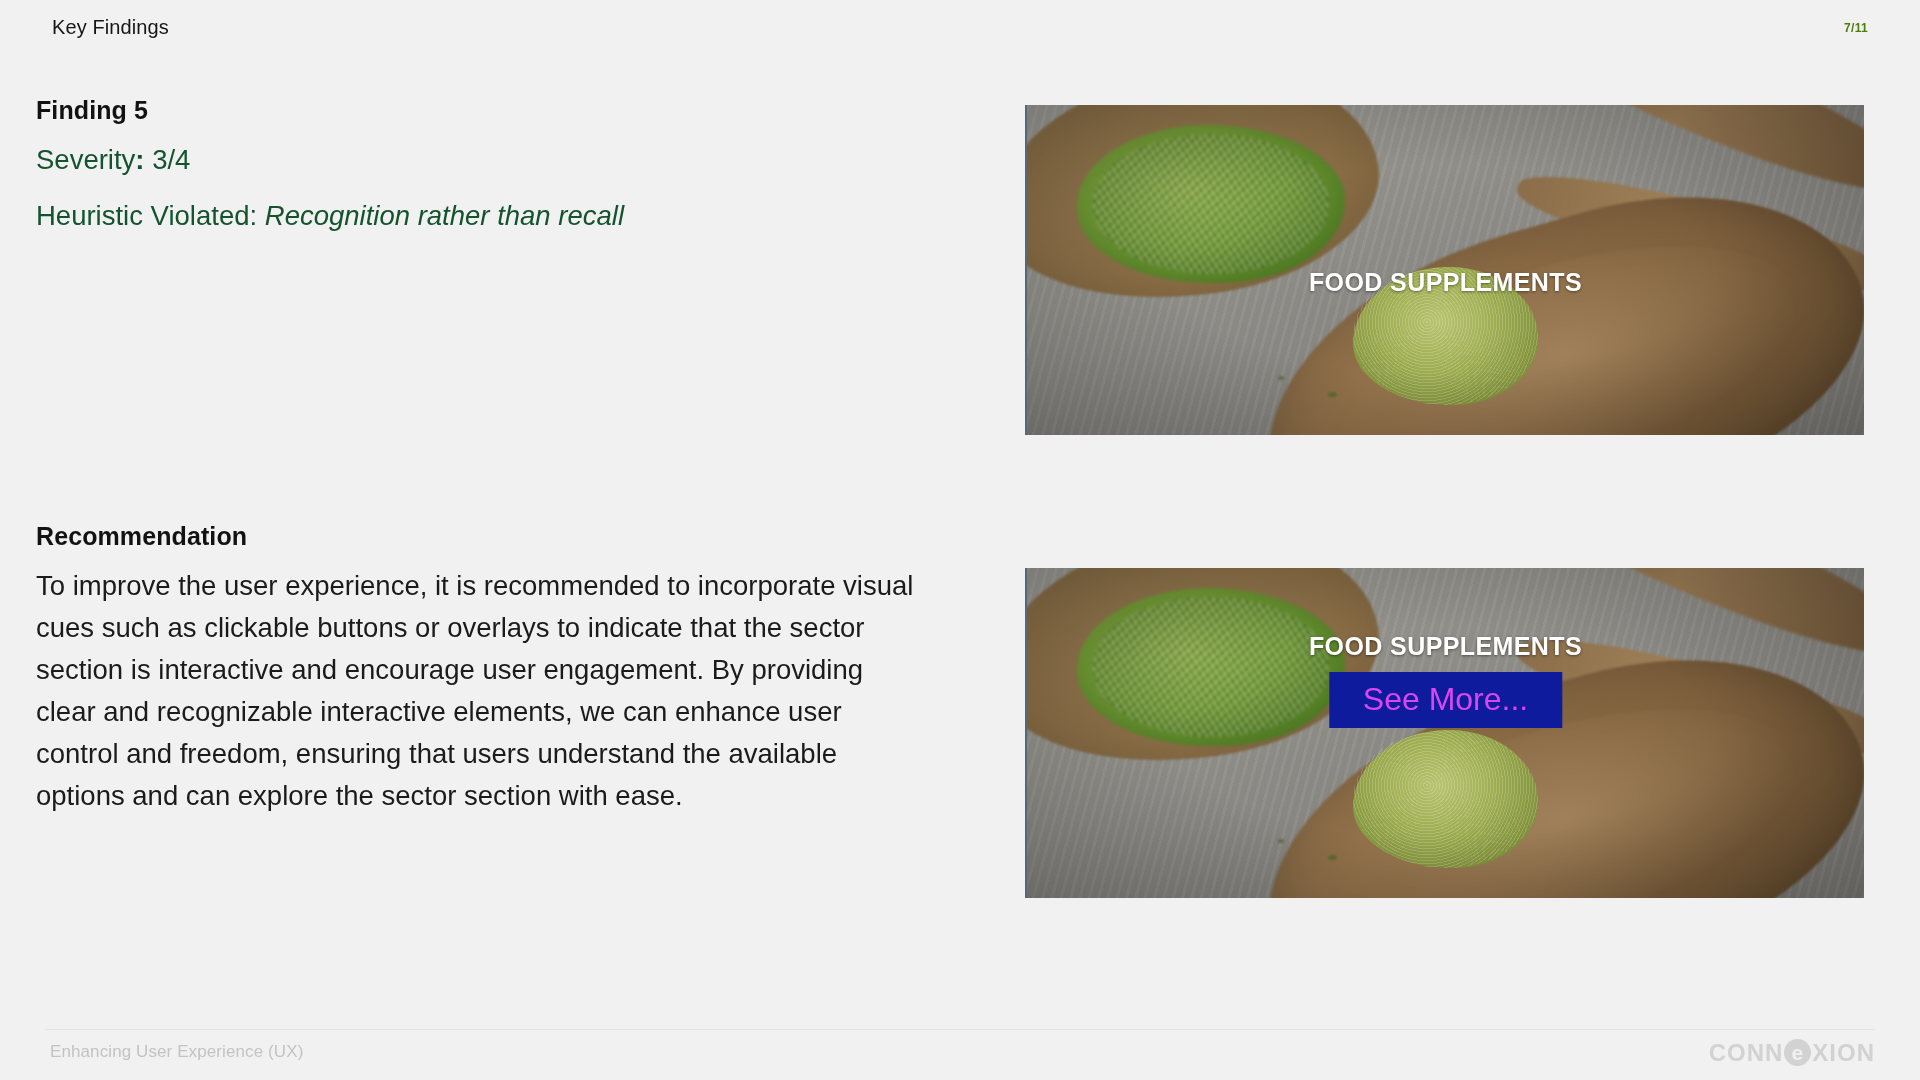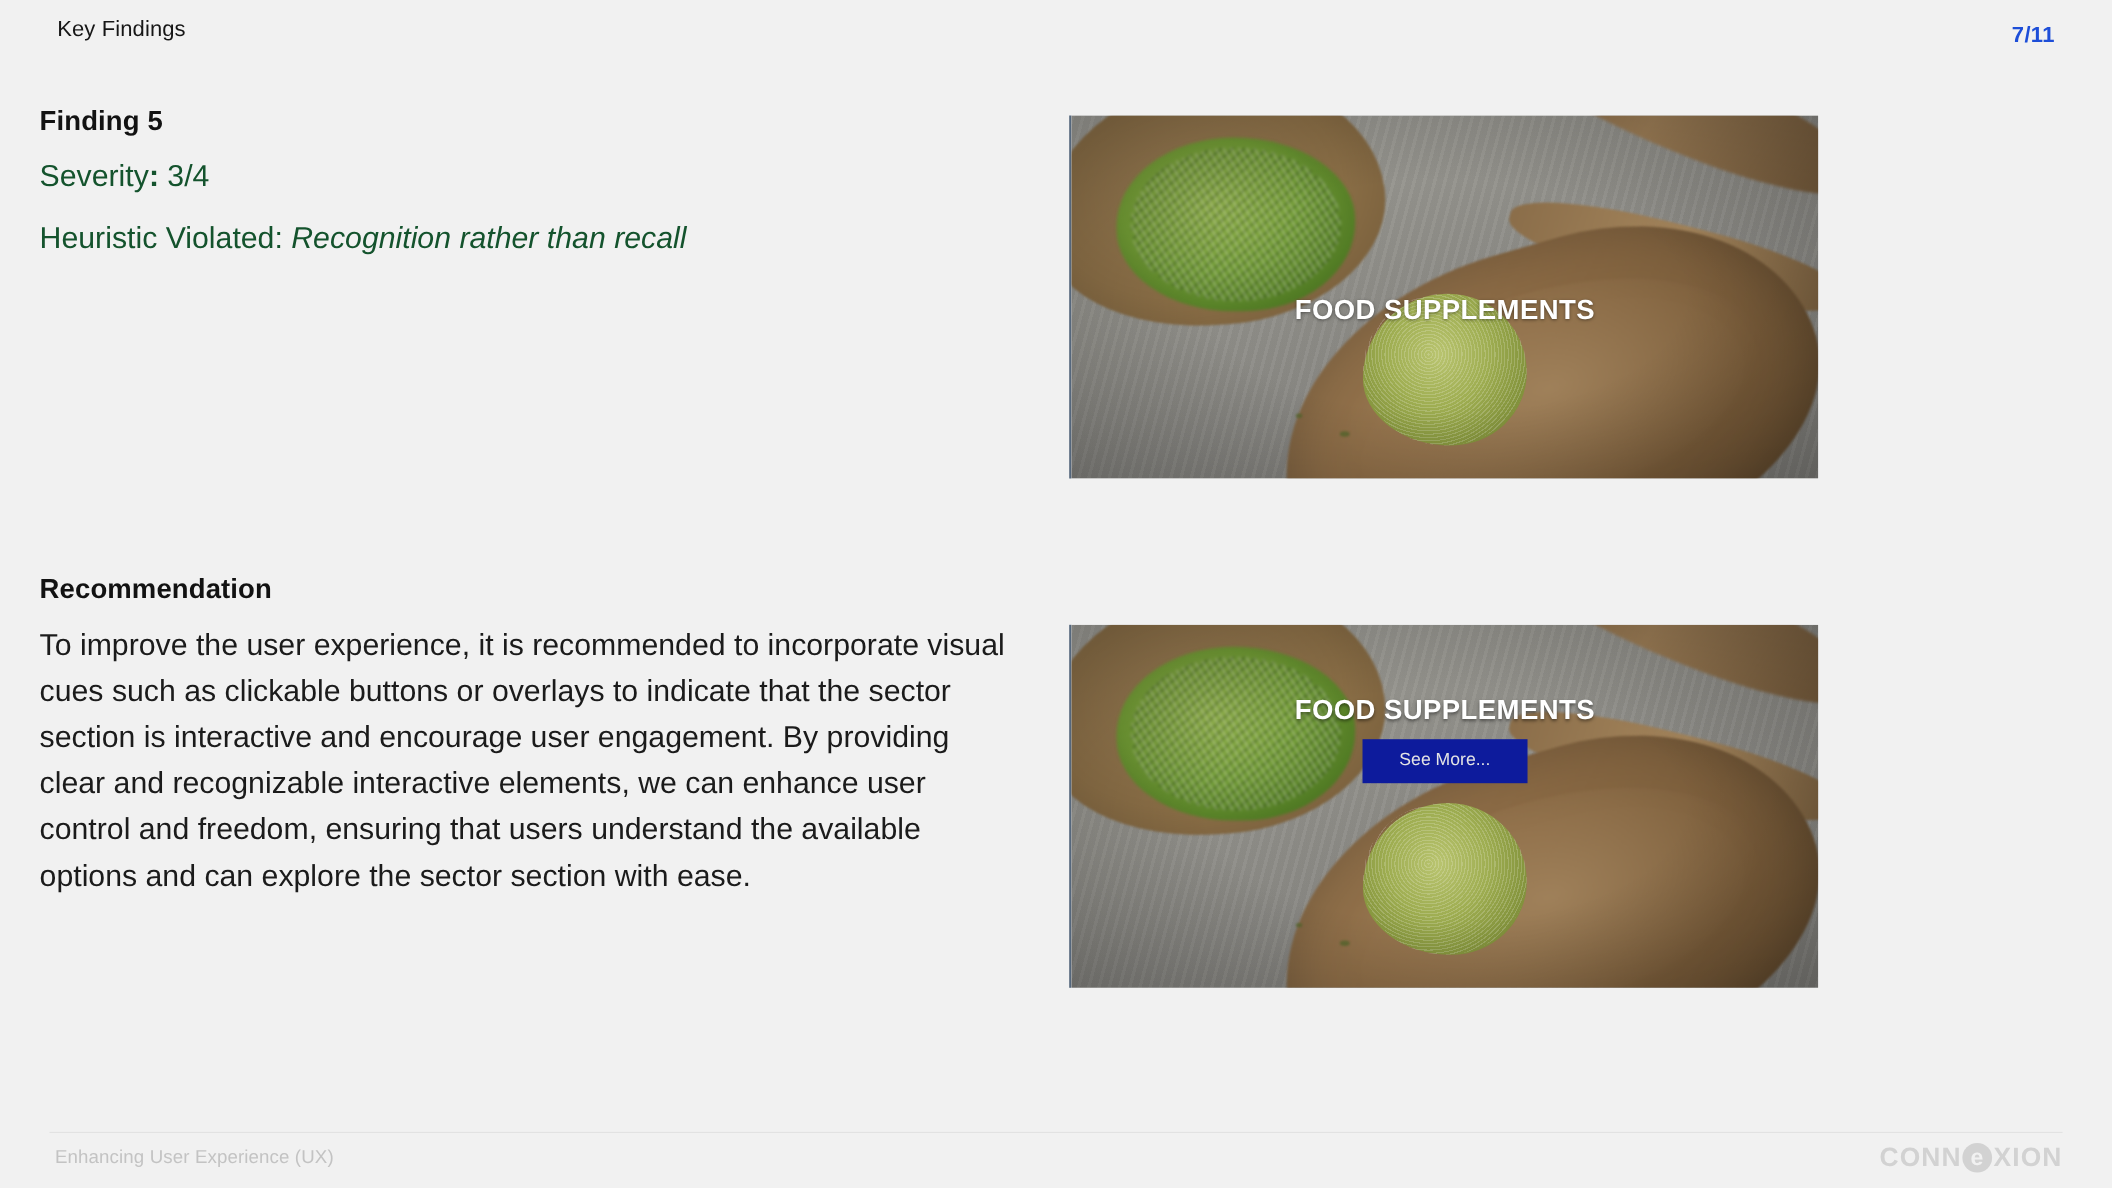--- a/index.html
+++ b/index.html
@@ -13,21 +13,21 @@
 
   
   .slide-header{
     position:absolute; left:52px; top:16px; right:52px; height:40px;
   }
   .slide-title{
     font-size:20px; font-weight:normal; color:#161616; letter-spacing:0.1px;
   }
   .page-indicator{
     position:absolute; right:0; top:5px;
-    font-size:20px; color:#1d4ed8; font-weight:bold; letter-spacing:0.3px;
+    font-size:12px; color:#4d7c0f; font-weight:bold; letter-spacing:0.3px;
   }
 
   
   .block{ position:absolute; }
   .text-col{ left:36px; width:880px; }
   .block-heading{
     font-size:25px; font-weight:bold; color:#121212; margin-bottom:14px;
     letter-spacing:0.1px;
   }
   .block-body{
@@ -38,21 +38,21 @@
   }
   .meta-label-b{ font-weight:400; }
   .meta-label-b .colon{ font-weight:bold; }
   .meta-italic{ font-style:italic; }
 
   #finding-block{ top:96px; }
   #recommendation-block{ top:522px; }
 
   
   .img-card{
-    position:absolute; left:972px; width:681px;
+    position:absolute; left:1025px; width:839px;
     border-left:2px solid #55677c;
     overflow:hidden;
     padding-left:46px;
   }
   #image-card-1{ top:105px; height:330px; }
   #image-card-2{ top:568px; height:330px; }
 
   .photo{
     position:absolute; inset:0;
     background:#8a8a88;
@@ -163,22 +163,22 @@
     letter-spacing:0.4px;
     text-shadow:0 1px 3px rgba(0,0,0,.45);
   }
   #image-card-1 .photo-caption{ top:163px; }
   #image-card-2 .photo-caption{ top:64px; }
 
   .see-more-button{
     position:absolute; left:50%; transform:translateX(-50%);
     top:104px;
     background:#0d1b9c;
-    color:#e5e5e5;
-    font-size:16px;
+    color:#d946ef;
+    font-size:32px;
     padding:11px 34px 13px;
     border:none;
     font-family:"Liberation Sans", sans-serif;
     line-height:1;
     cursor:pointer;
     white-space:nowrap;
   }
 
   
   .footer-divider{

